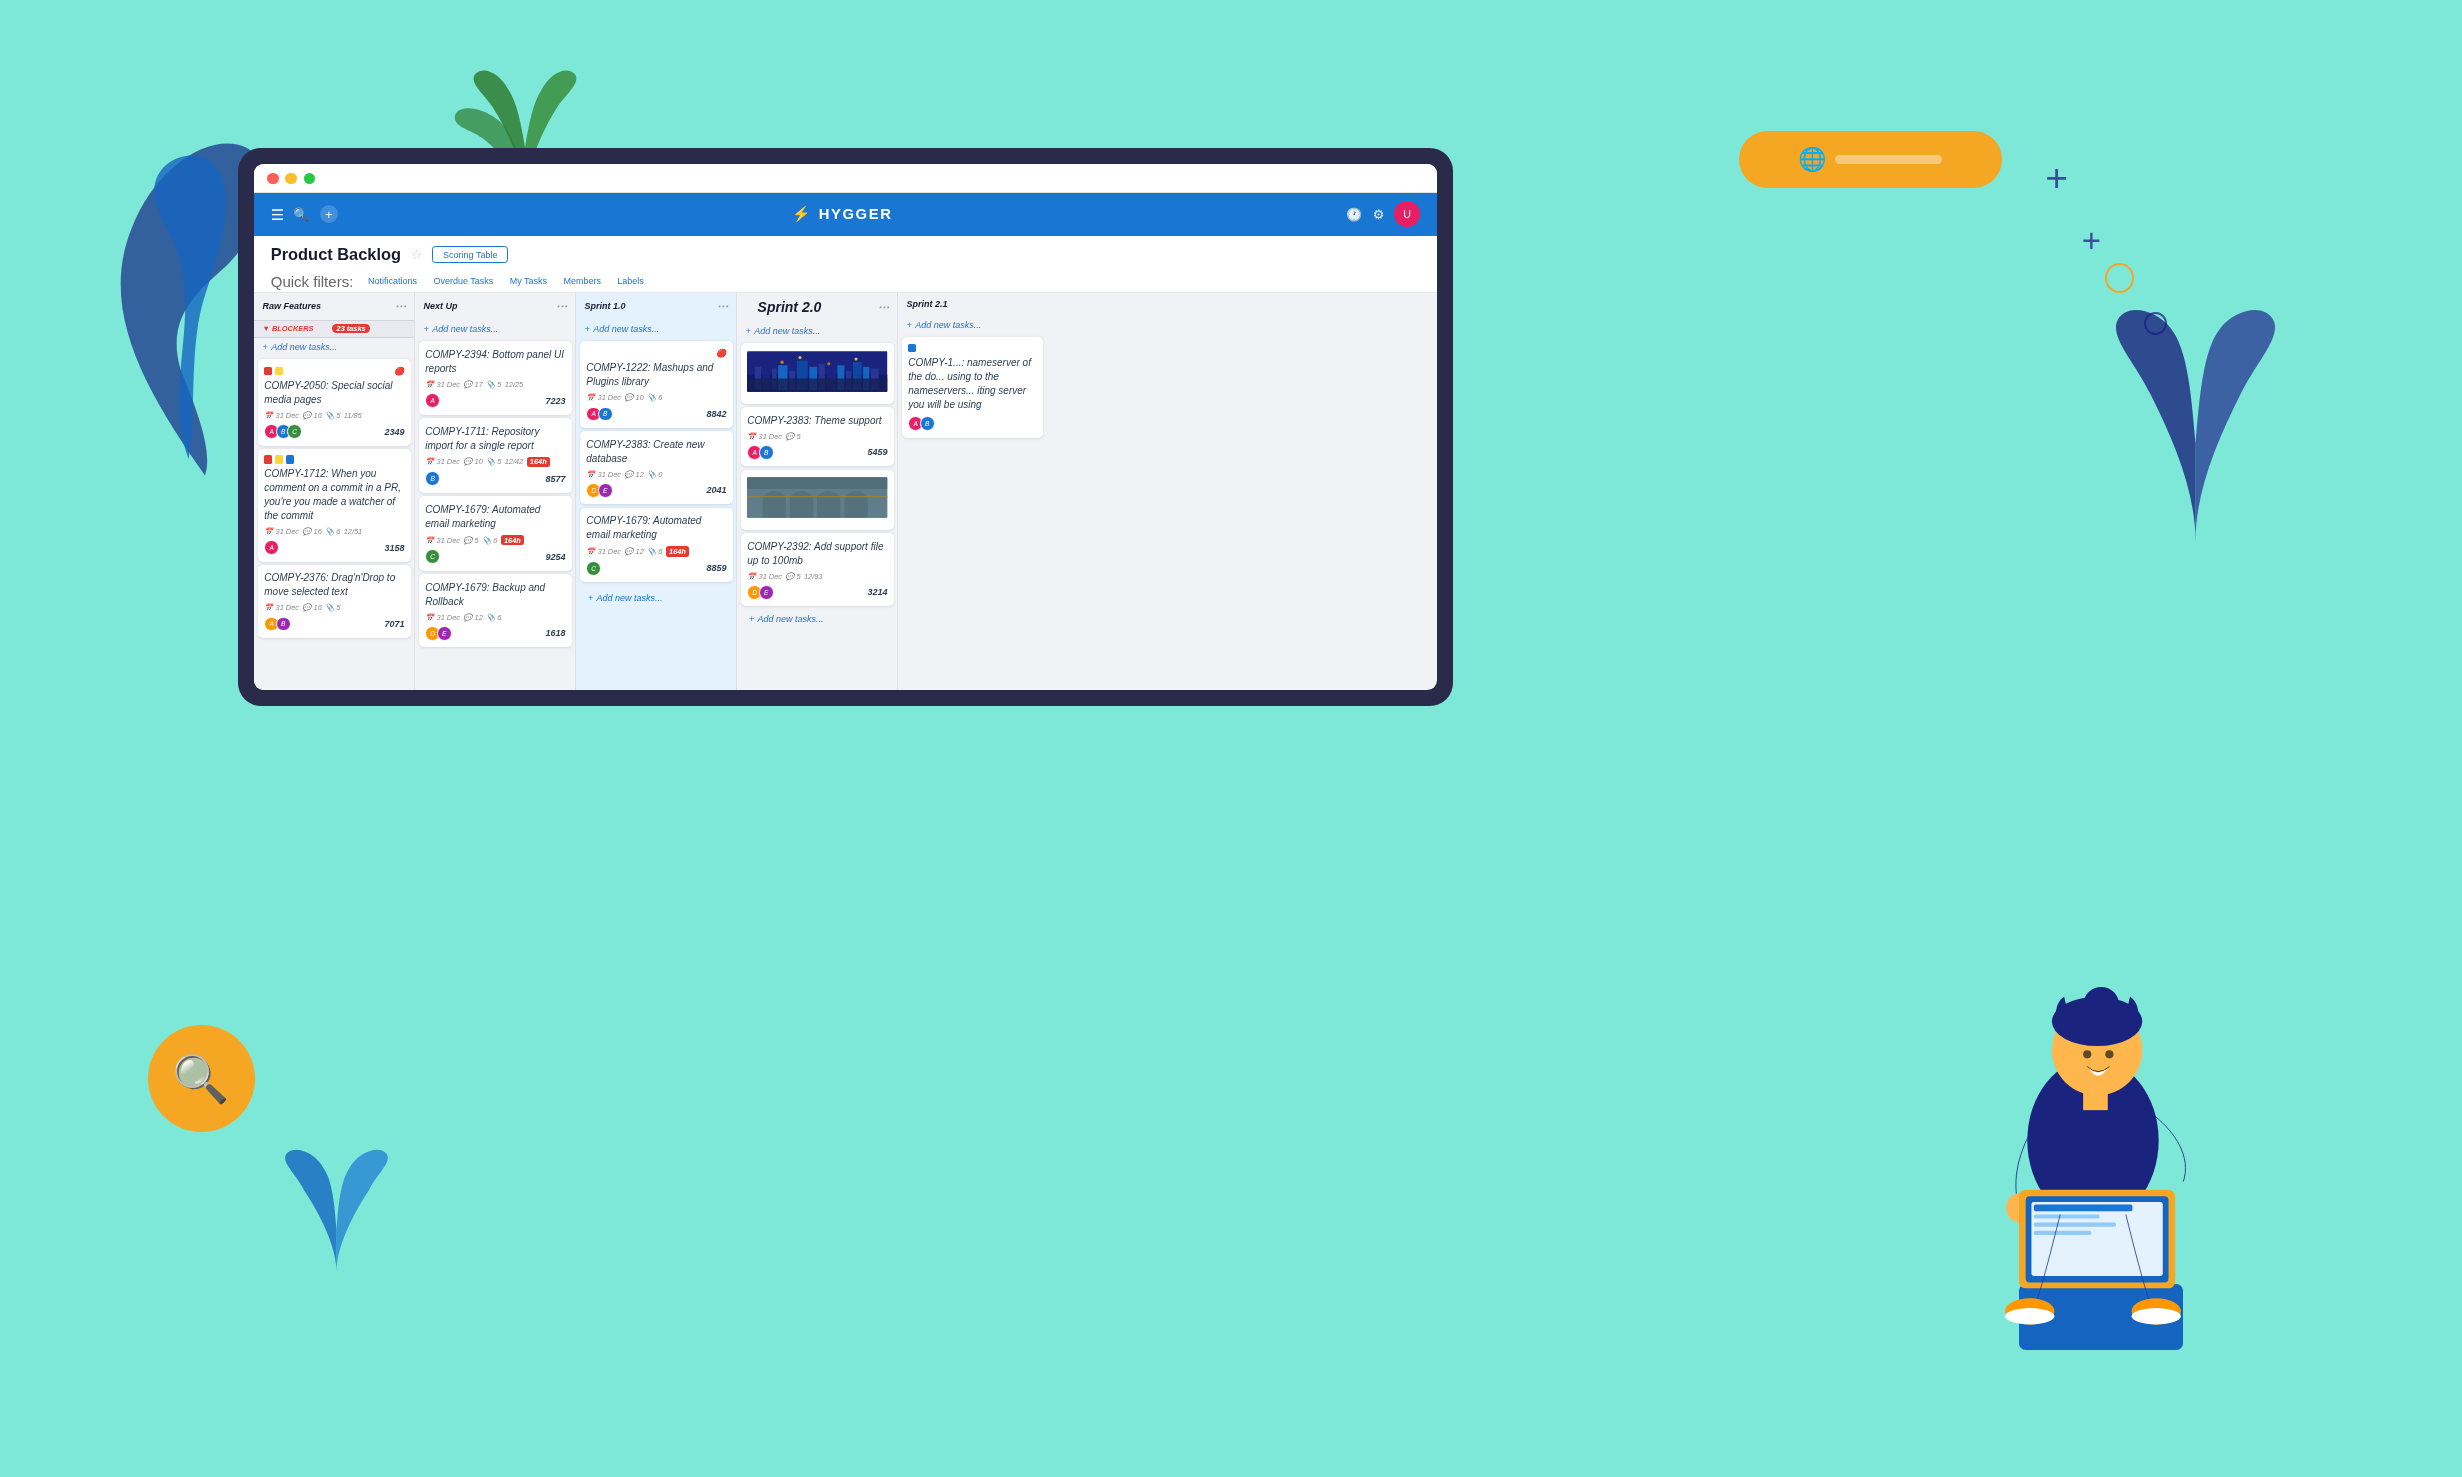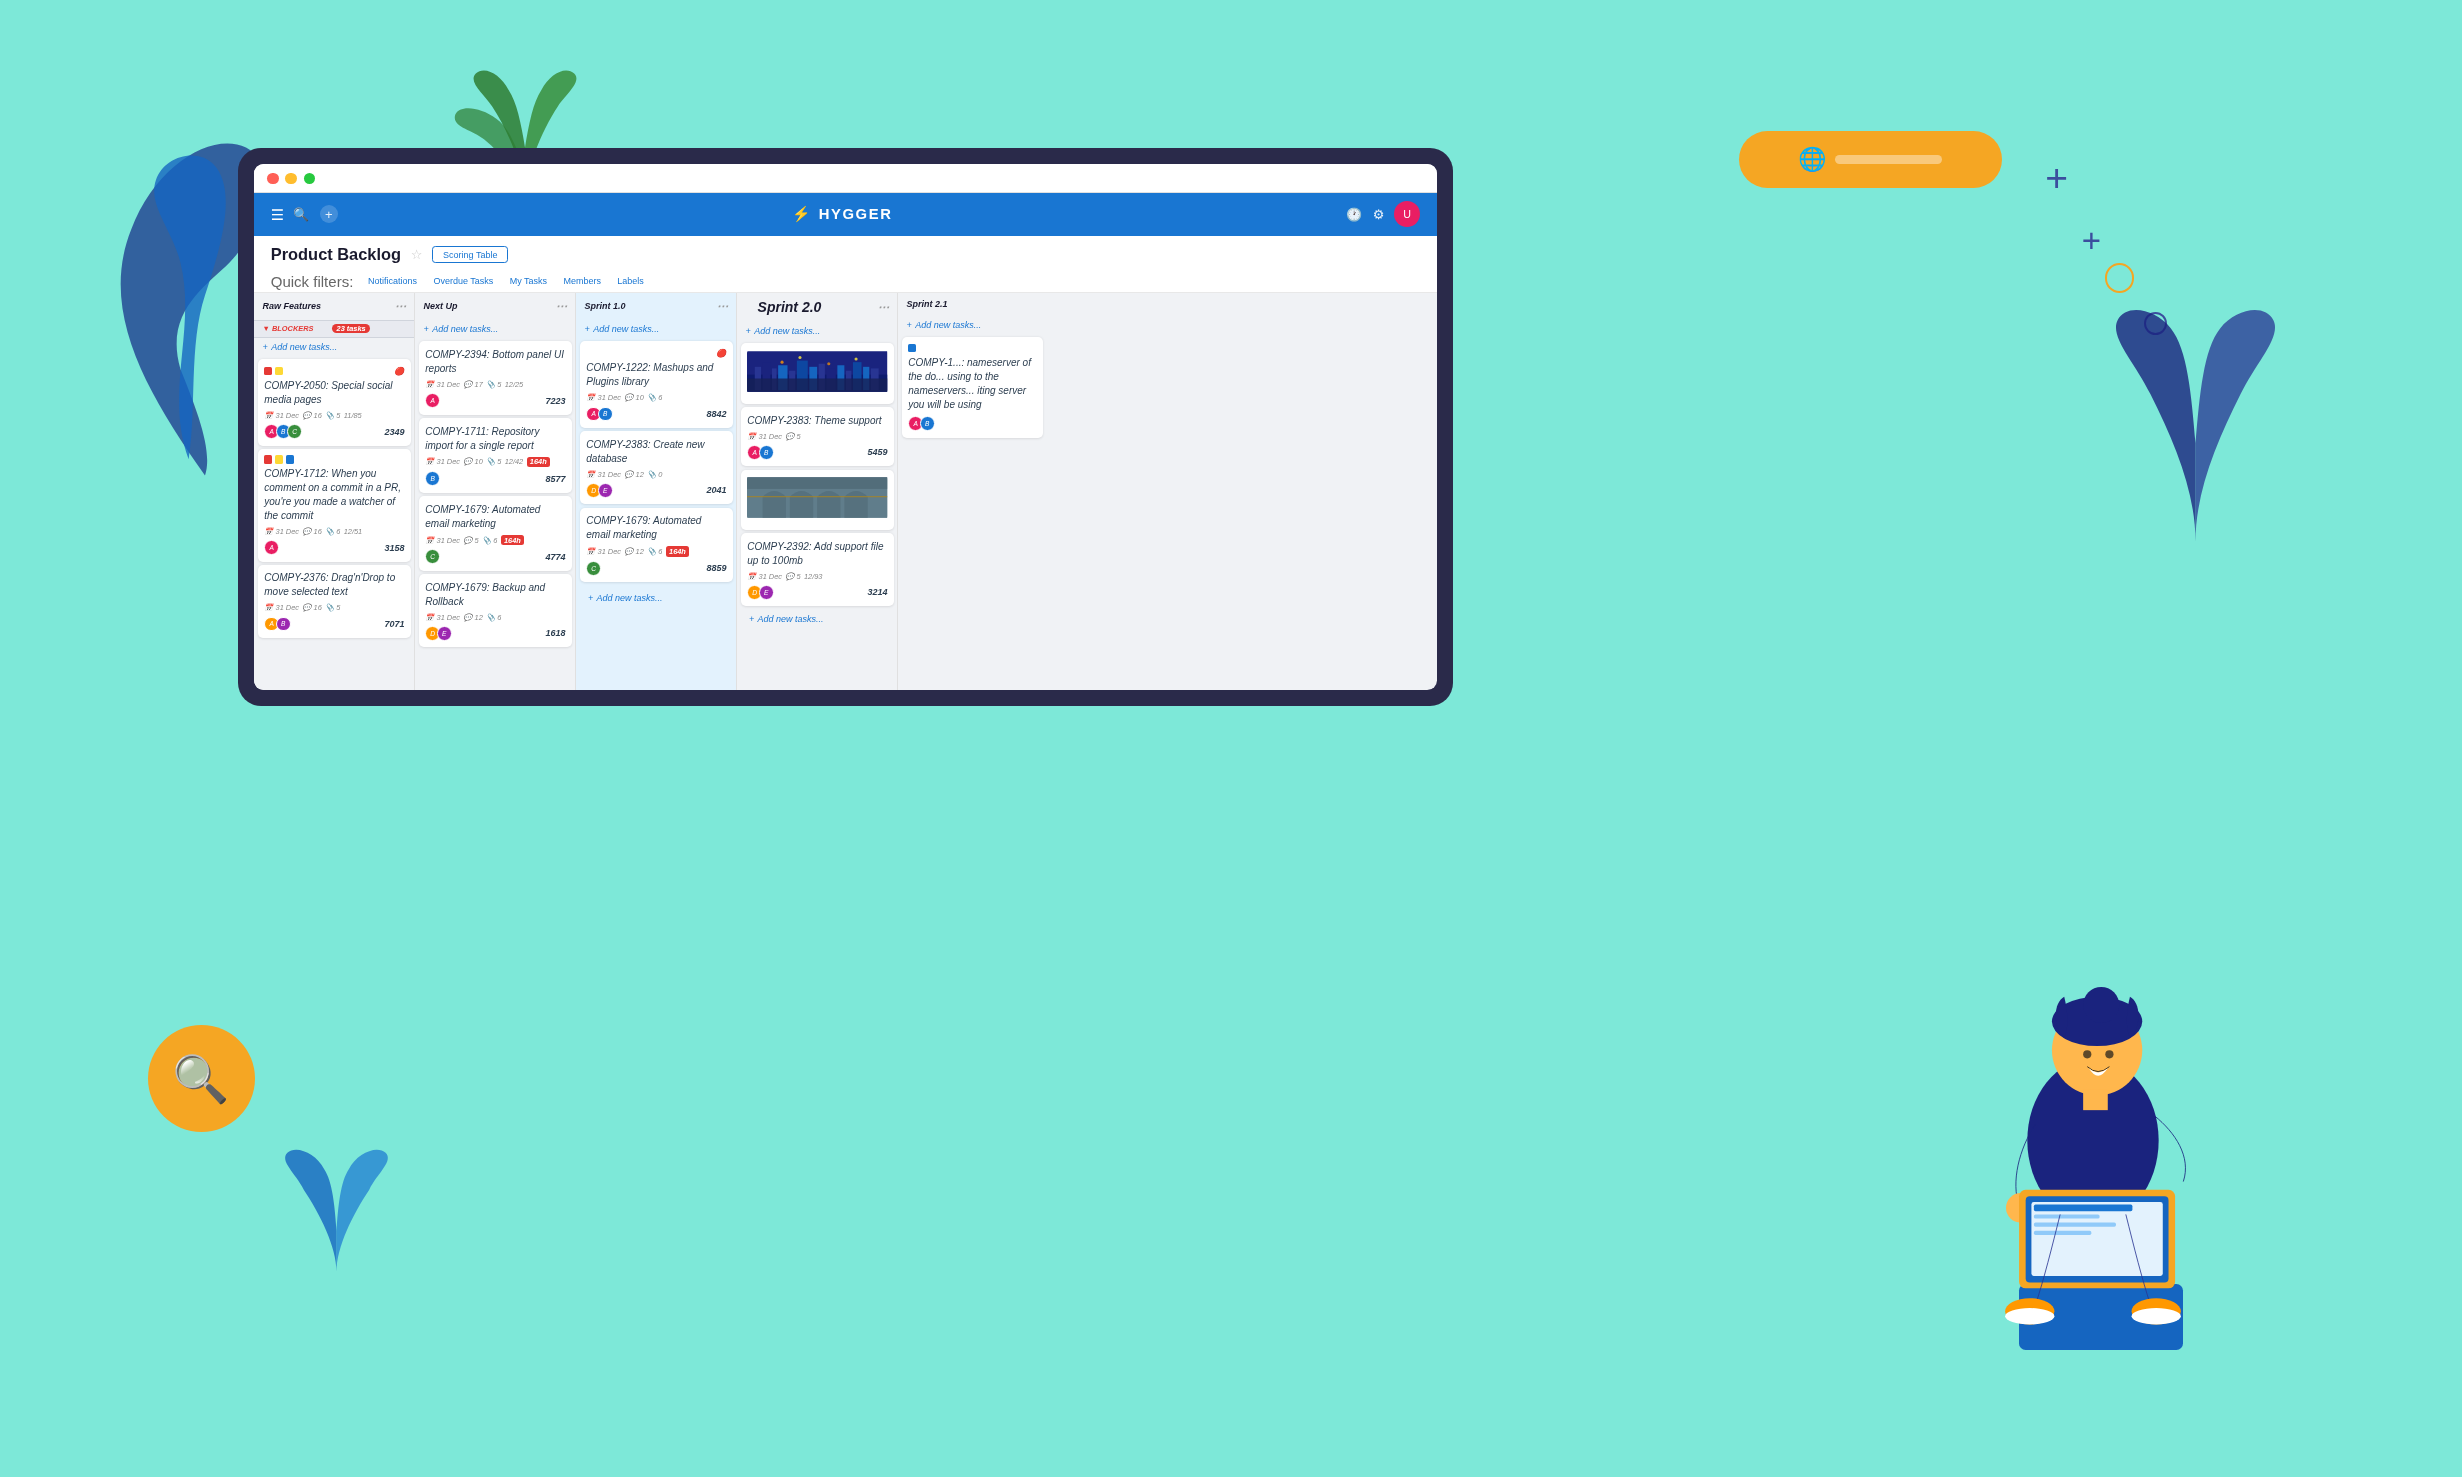--- a/index.html
+++ b/index.html
@@ -565,21 +565,21 @@
               <div class="card-meta">
                 <span class="meta-item">📅 31 Dec</span>
                 <span class="meta-item">💬 5</span>
                 <span class="meta-item">📎 6</span>
                 <span class="time-badge">164h</span>
               </div>
               <div class="card-bottom">
                 <div class="card-avatars">
                   <div class="mini-avatar" style="background:#388e3c;">C</div>
                 </div>
-                <span class="card-score">4774</span>
+                <span class="card-score">9254</span>
               </div>
             </div>
             <div class="card">
               <div class="card-title">COMPY-1679: Backup and Rollback</div>
               <div class="card-meta">
                 <span class="meta-item">📅 31 Dec</span>
                 <span class="meta-item">💬 12</span>
                 <span class="meta-item">📎 6</span>
               </div>
               <div class="card-bottom">

